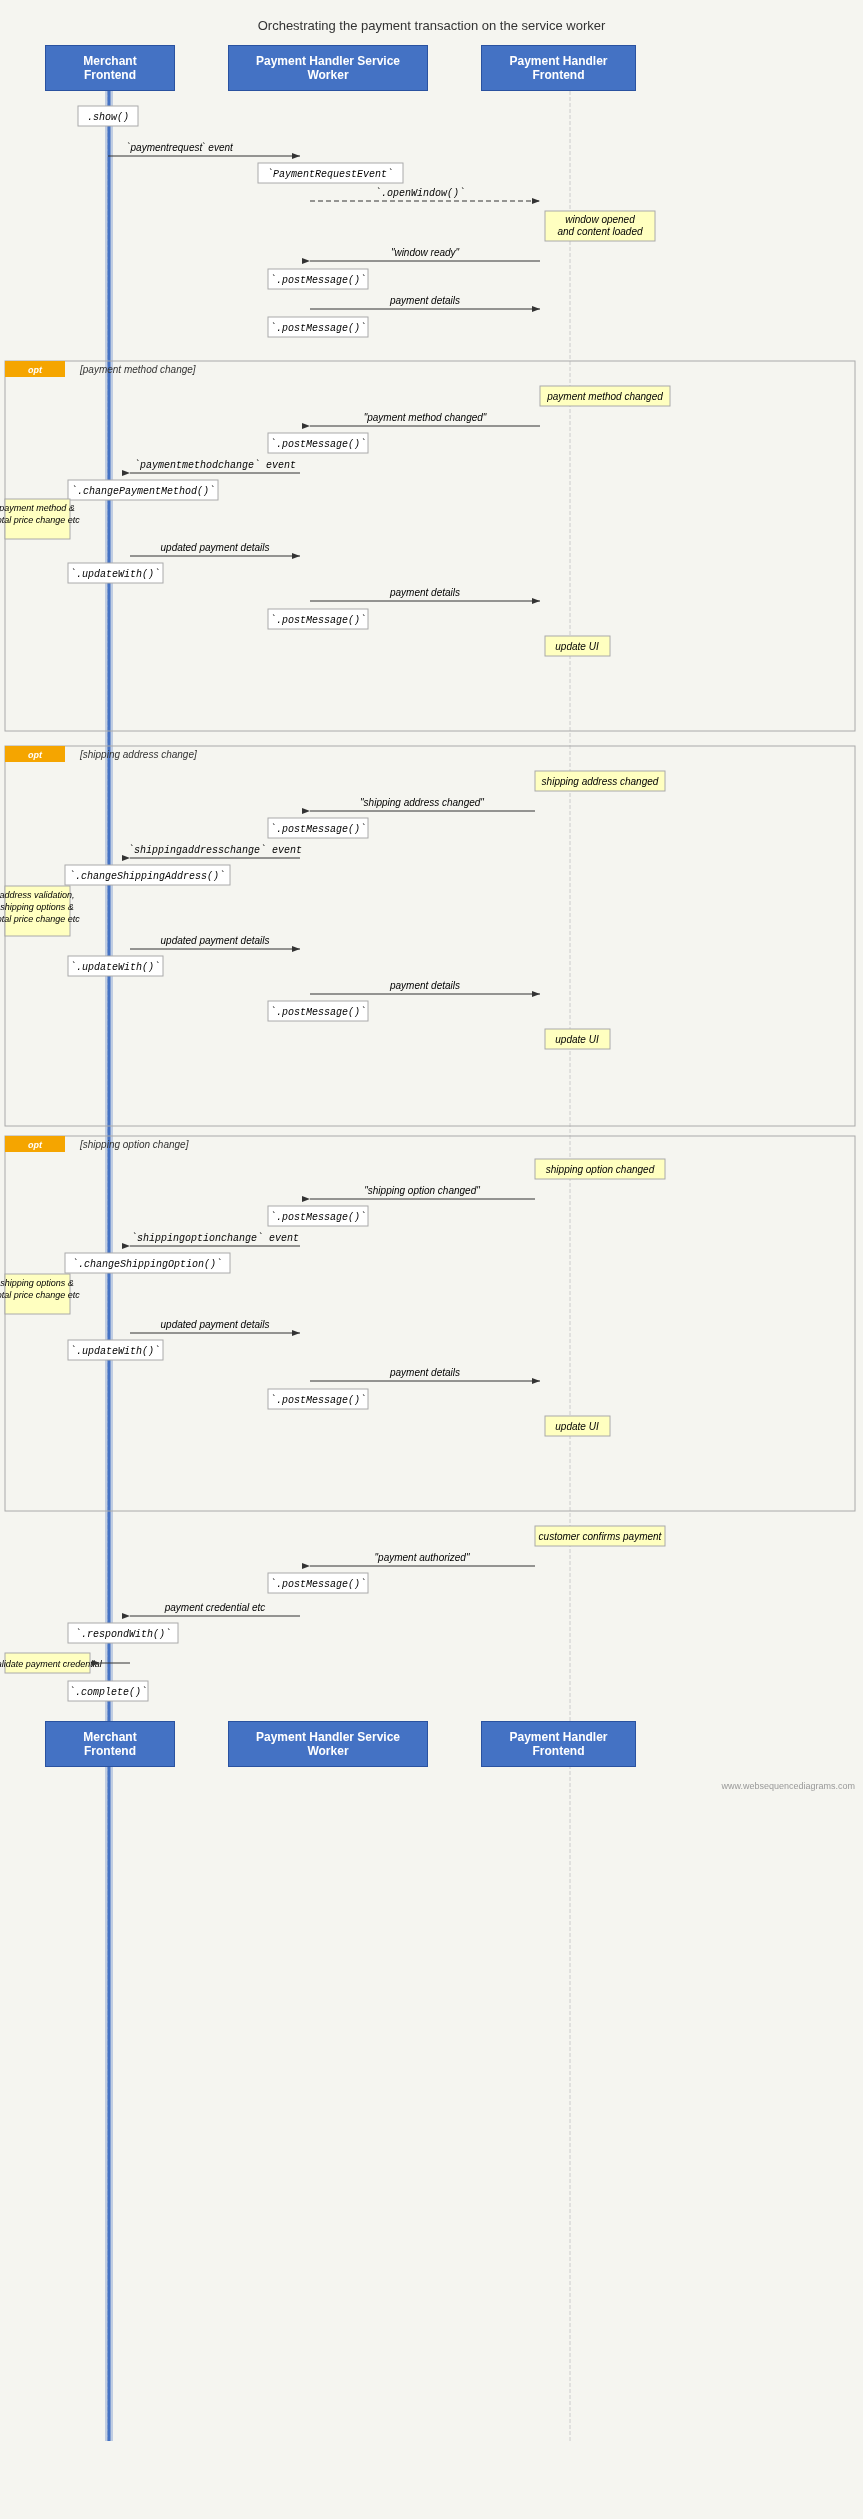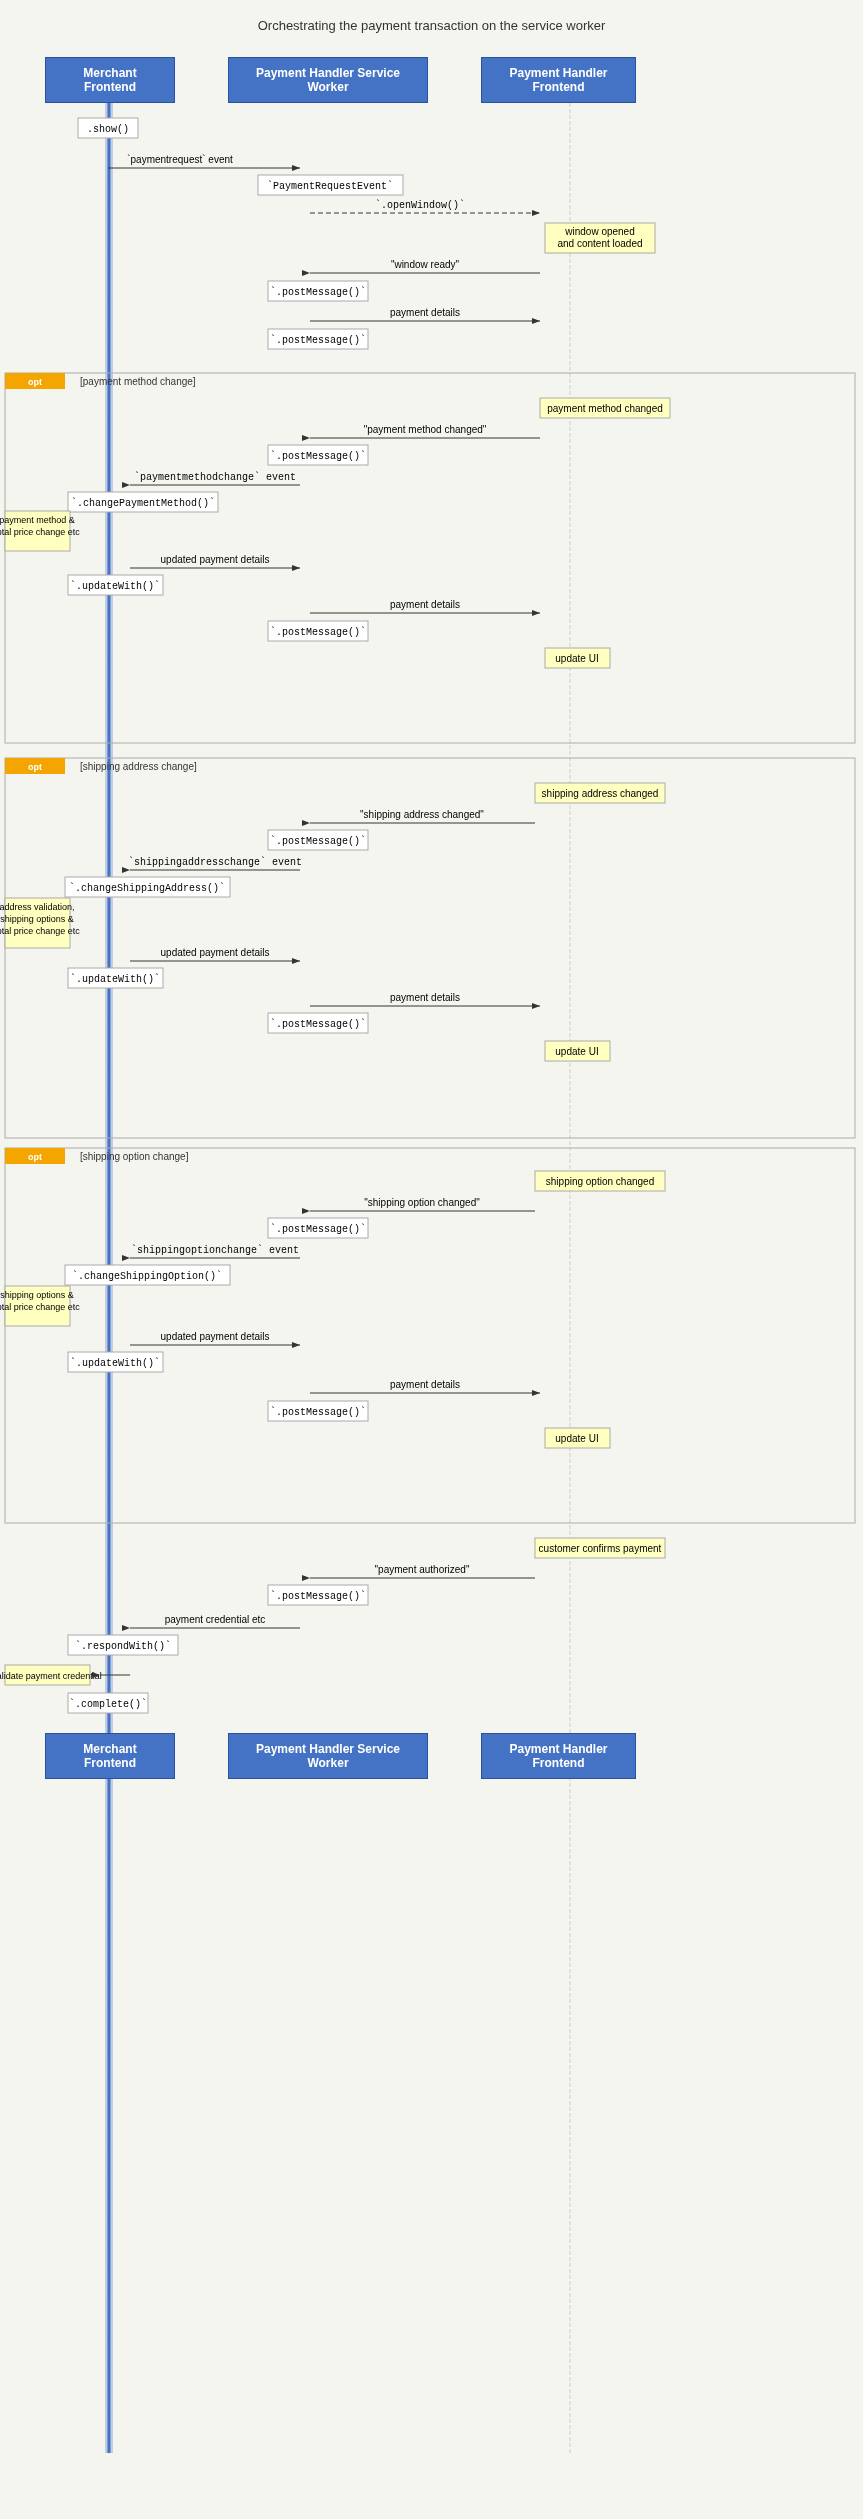--- a/index.html
+++ b/index.html
@@ -15,21 +15,21 @@
       width: 863px;
       background: #f5f5f0;
       padding: 10px 0;
       position: relative;
     }
     .title {
       text-align: center;
       font-size: 13px;
       font-family: Arial, sans-serif;
       color: #333;
-      padding: 8px 0 24px;
+      padding: 8px 0 12px;
     }
     
     .header-row {
       display: flex;
       justify-content: center;
       gap: 0;
       margin-bottom: 0;
       position: relative;
     }
     .actor-box {
@@ -41,20 +41,21 @@
       padding: 8px 24px;
       text-align: center;
       border: 1px solid #2a52a0;
       min-width: 120px;
     }
 
     
     .seq-area {
       position: relative;
       width: 863px;
+      font-style: italic;
     }
 
     
     .footer-row {
       display: flex;
       justify-content: center;
       gap: 0;
       position: relative;
     }
     .watermark {
@@ -279,13 +280,14 @@
 
     </svg>
   </div>
 
   <div class="footer-row" style="display:flex; justify-content:flex-start; padding-left:45px; gap:3px; margin-top:-720px;">
     <div class="actor-box" style="width:130px;">Merchant Frontend</div>
     <div class="actor-box" style="width:200px; margin-left:50px;">Payment Handler Service Worker</div>
     <div class="actor-box" style="width:155px; margin-left:50px;">Payment Handler Frontend</div>
   </div>
 
+  <div class="watermark" style="margin-top:10px;">www.websequencediagrams.com</div>
 </div>
 
 </body></html>

